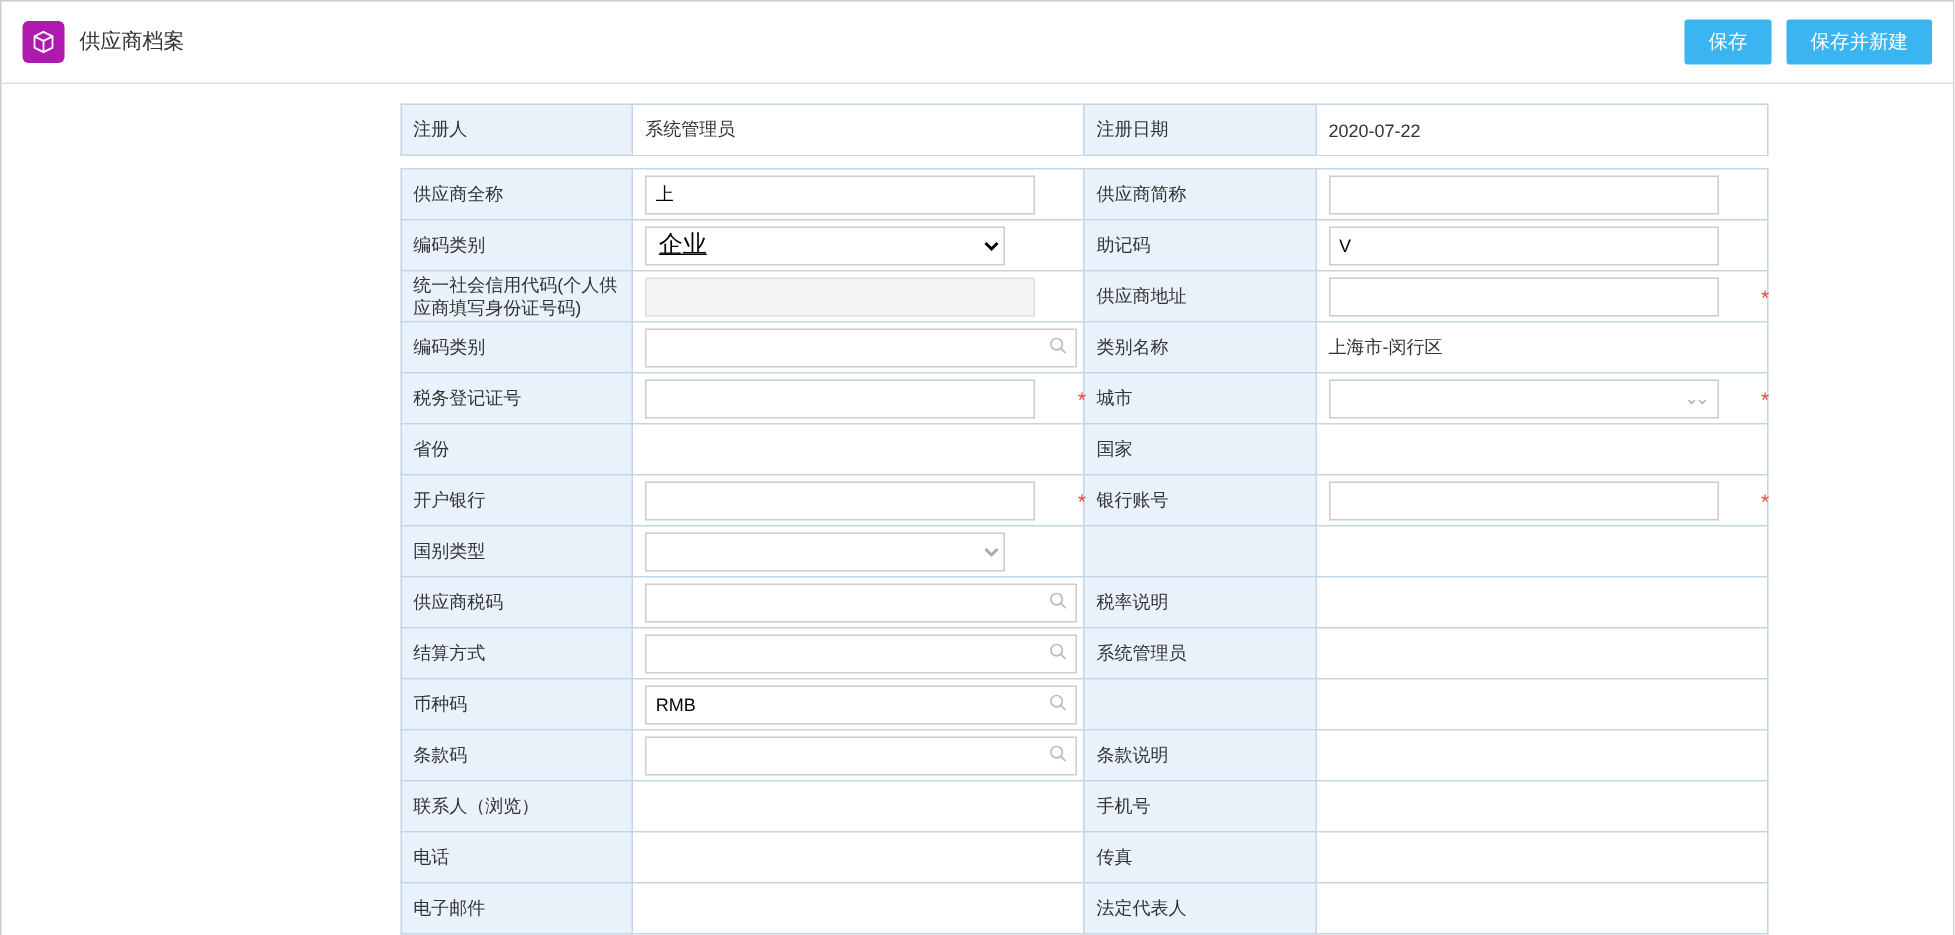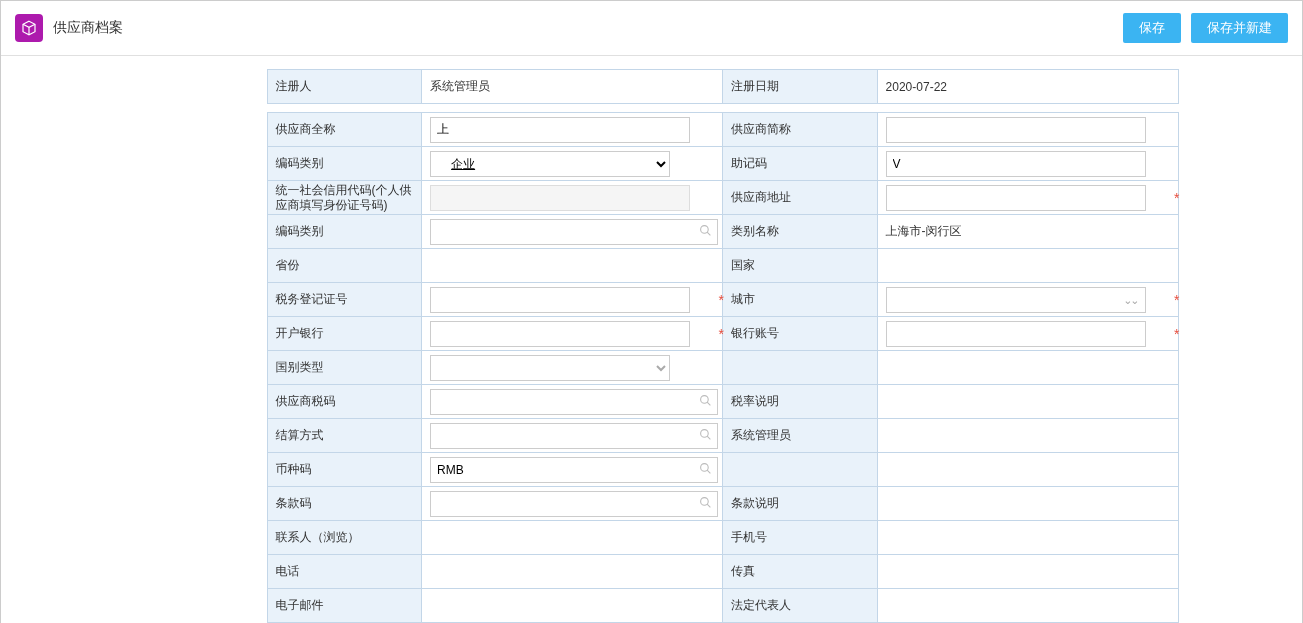--- a/index.html
+++ b/index.html
@@ -17,21 +17,21 @@
   .content-wrap { padding: 0 0 10px 0; overflow: hidden; }
   .content { width: 1060px; margin: 0 auto; padding: 13px 0 0 145px; }
   table.form { border-collapse: collapse; width: 912px; table-layout: fixed; }
   table.form td { border: 1px solid #c3d6e8; height: 34px; vertical-align: middle; padding: 0 8px; font-size: 12px; color: #333; }
   td.label { background: #e9f2fa; width: 148px; }
   td.label-narrow { background: #e9f2fa; width: 148px; font-size: 11px; line-height: 1.2; }
   td.val { background: #fff; width: 288px; position: relative; padding: 3px 6px; }
   td.val-link { color: #2a7bd6; }
   .inp { width: 100%; height: 26px; border: 1px solid #ccc; padding: 0 6px; font-size: 12px; background: #fff; }
   .inp.readonly { background: #f5f5f5; color: #999; border-color: #ddd; }
-  .sel { width: 100%; height: 26px; border: 1px solid #ccc; padding: 0 16px; font-size: 12px; background: #fff; text-decoration: underline; }
+  .sel { width: 100%; height: 26px; border: 1px solid #ccc; padding: 0 4px; font-size: 16px; background: #fff; text-decoration: underline; }
   .look-wrap { position: relative; width: 288px; }
   .look-wrap .inp { padding-right: 26px; }
   .look-icon { position: absolute; right: 6px; top: 50%; transform: translateY(-50%); color: #bbb; pointer-events: none; }
   .req { color: #e74c3c; position: absolute; right: -2px; top: 50%; transform: translateY(-50%); font-size: 14px; }
   .val.with-req .look-wrap, .val.with-req .inp-wrap { width: calc(100% - 20px); }
   .inp-wrap { position: relative; width: 260px; }
   .chev { position: absolute; right: 8px; top: 50%; transform: translateY(-50%); color: #aaa; font-size: 11px; letter-spacing: -2px; }
   .grey-text { color: #aaa; }
   table.form.second { margin-top: 8px; }
 </style>
@@ -112,41 +112,41 @@
               <span class="look-icon"><svg width="13" height="13" viewBox="0 0 24 24" fill="none" stroke="#bbb" stroke-width="2">
                       <circle cx="10" cy="10" r="7"></circle>
                       <line x1="21" y1="21" x2="15" y2="15"></line>
                     </svg></span>
             </div>
           </td>
           <td class="label">类别名称</td>
           <td class="val">上海市-闵行区</td>
         </tr>
         <tr>
-          <td class="label">省份</td>
-          <td class="val"></td>
-          <td class="label">国家</td>
-          <td class="val"></td>
-        </tr>
-        <tr>
           <td class="label">税务登记证号</td>
           <td class="val with-req">
             <div class="inp-wrap" style="width:260px"><input class="inp" style=""></div>
             <span class="req">*</span>
           </td>
           <td class="label">城市</td>
           <td class="val with-req">
             <div class="inp-wrap" style="width:260px">
               <input class="inp" style="">
               <span class="chev">⌄⌄</span>
             </div>
             <span class="req">*</span>
           </td>
         </tr>
         <tr>
+          <td class="label">省份</td>
+          <td class="val"></td>
+          <td class="label">国家</td>
+          <td class="val"></td>
+        </tr>
+        <tr>
           <td class="label">开户银行</td>
           <td class="val with-req">
             <div class="inp-wrap" style="width:260px"><input class="inp" style=""></div>
             <span class="req">*</span>
           </td>
           <td class="label">银行账号</td>
           <td class="val with-req">
             <div class="inp-wrap" style="width:260px"><input class="inp" style=""></div>
             <span class="req">*</span>
           </td>

